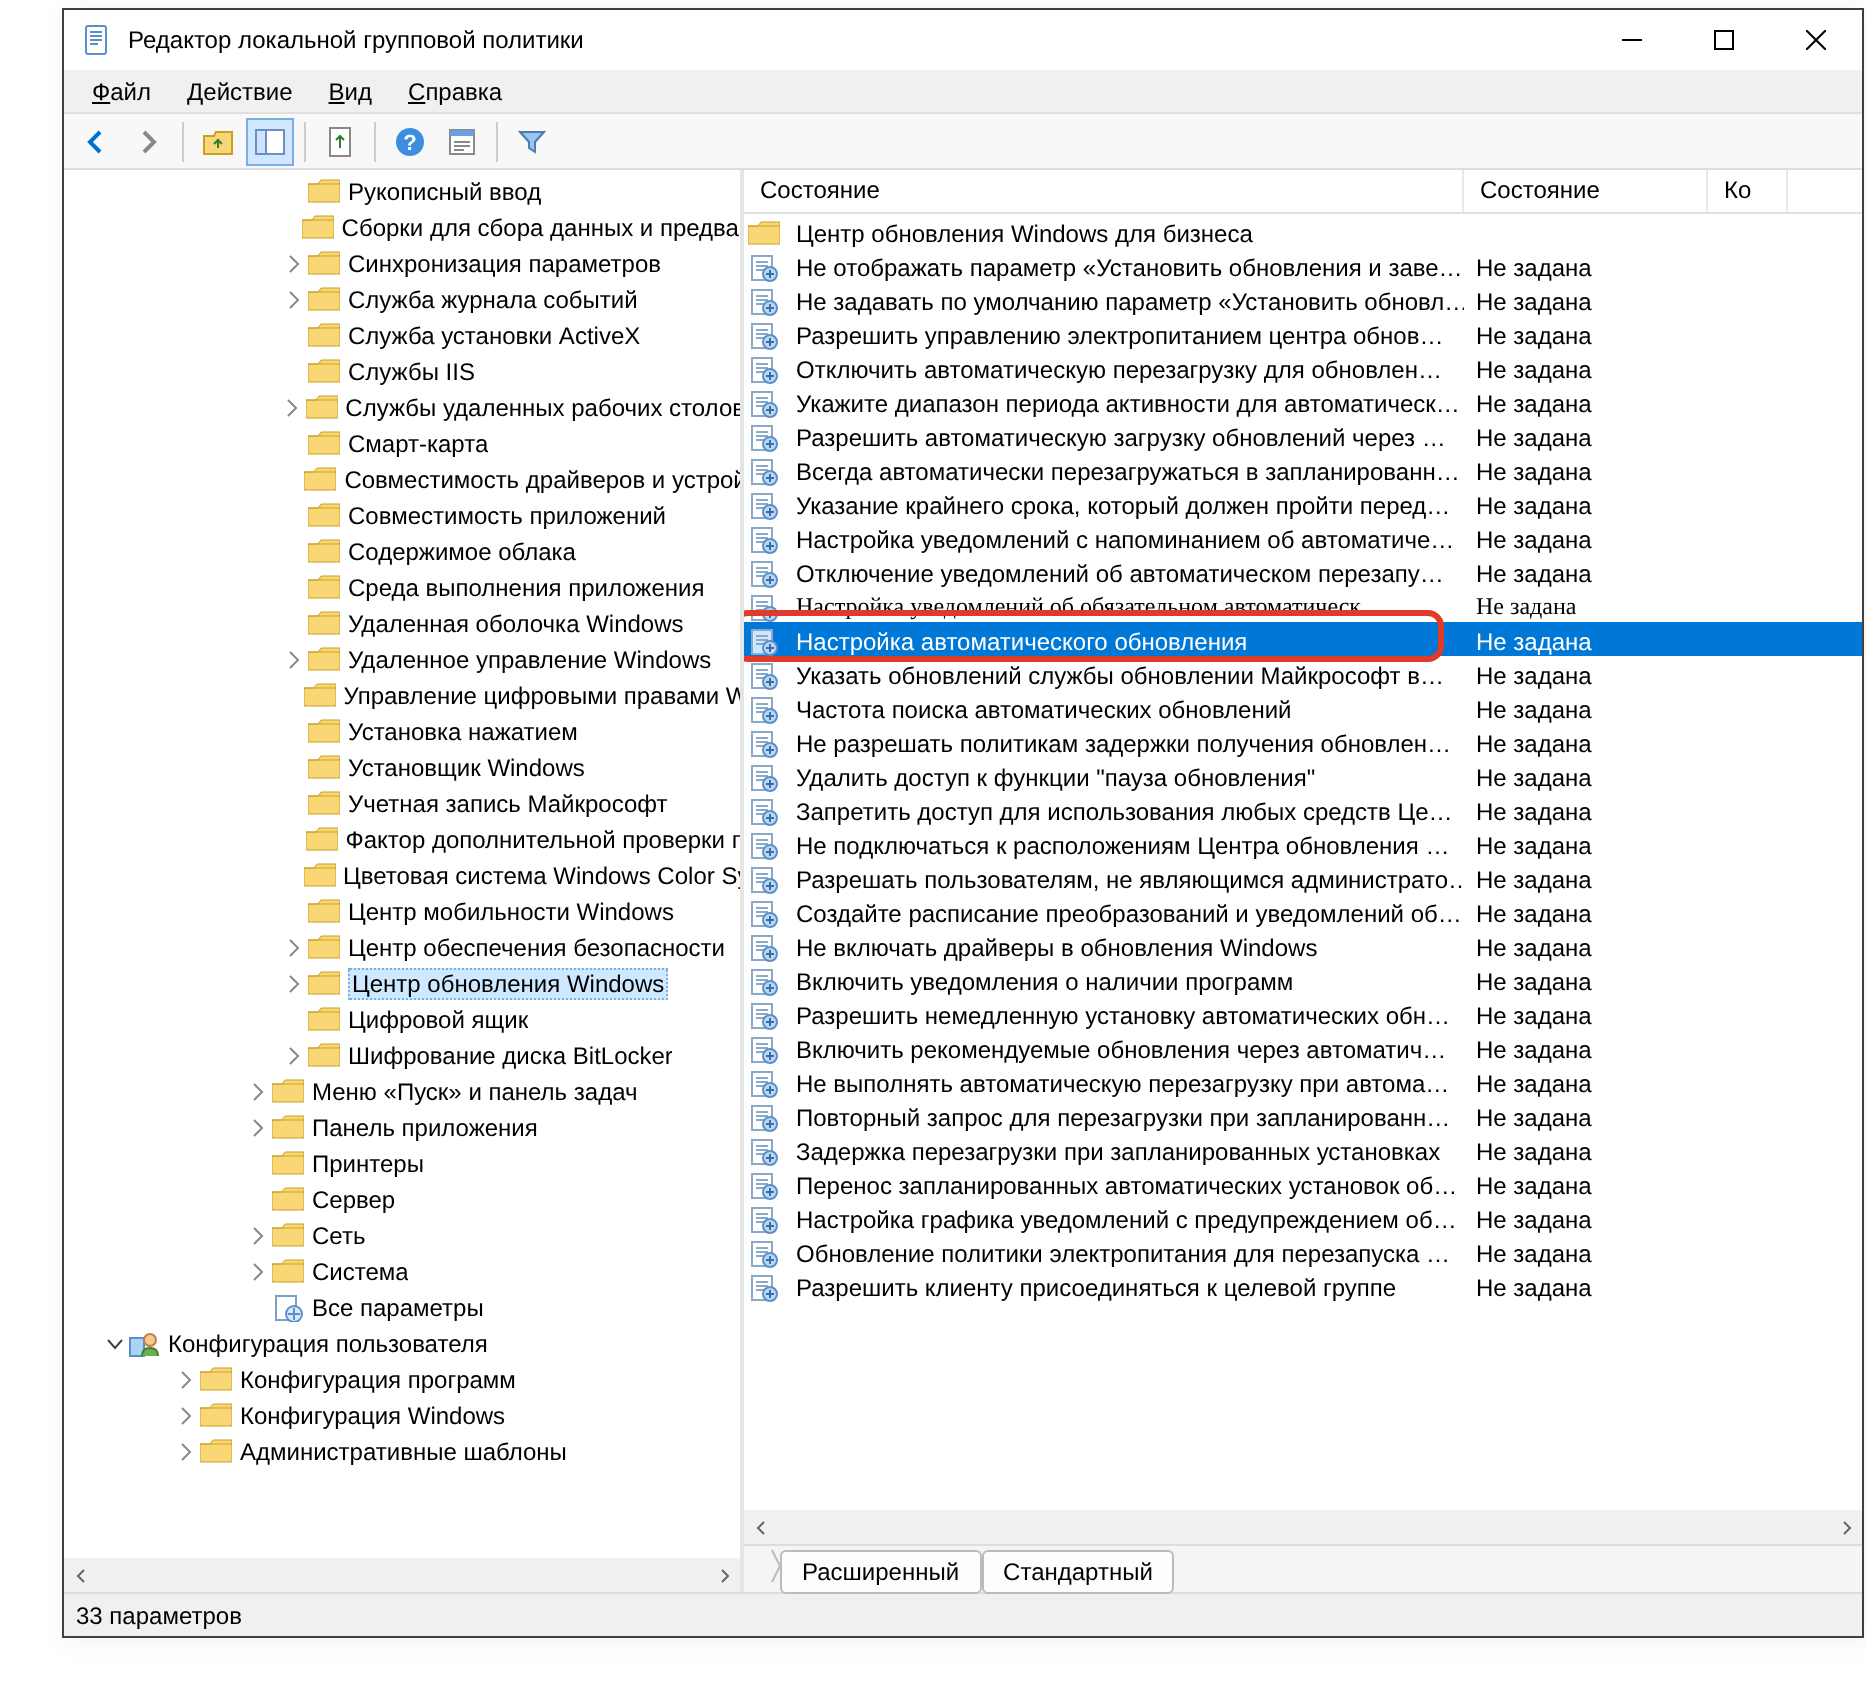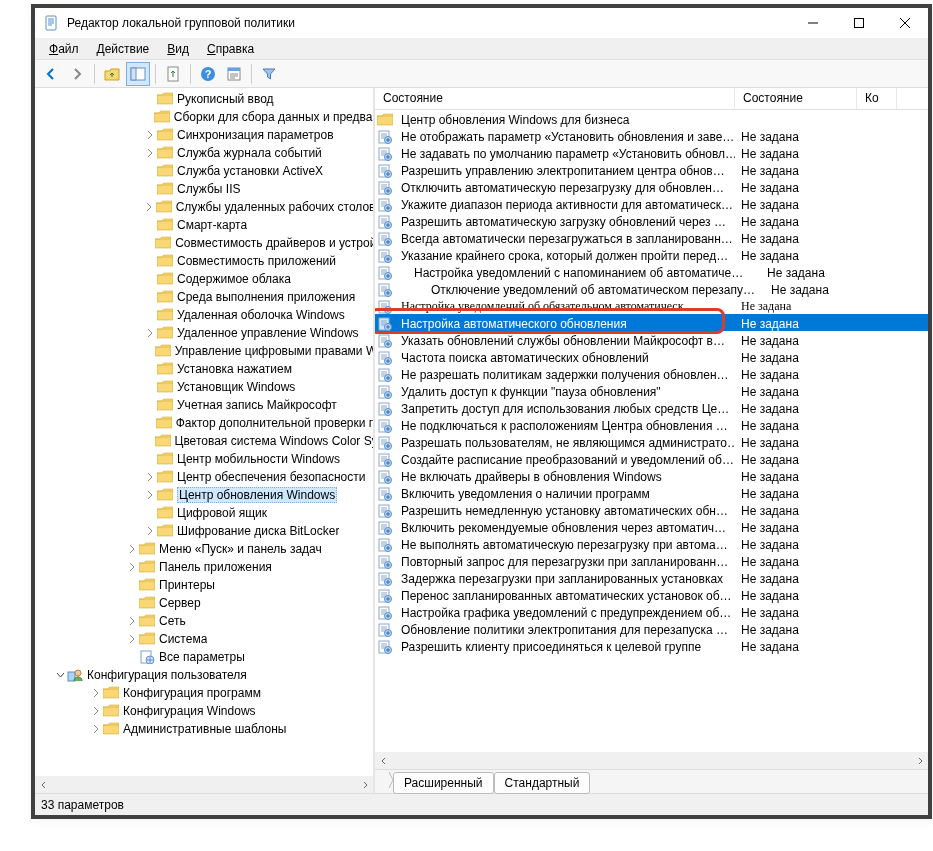--- a/index.html
+++ b/index.html
@@ -14,21 +14,21 @@
     overflow: hidden;
     position: relative;
   }
   .window {
     width: 901px;
     height: 815px;
     position: absolute;
     left: 31px;
     top: 4px;
     background: #fff;
-    border: 4px solid #404040;
+    border: 1px solid #404040;
     display: flex;
     flex-direction: column;
   }
   .titlebar {
     height: 30px;
     background: #fff;
     display: flex;
     align-items: center;
     padding: 0 0 0 8px;
   }
@@ -826,42 +826,42 @@
               <svg width="16" height="14" viewBox="0 0 16 14">
                 <rect x="2" y="1" width="10" height="12" fill="#fff" stroke="#8aa9c9"></rect>
                 <path d="M4 4h6M4 6h6M4 8h6" stroke="#8aa9c9"></path>
                 <circle cx="11" cy="10" r="3.5" fill="#b8d8f5" stroke="#5a8fc9"></circle>
                 <path d="M11 8v4M9 10h4" stroke="#3d6da0"></path>
               </svg>
             </div>
             <div class="cell" style="width: 340px;">Указание крайнего срока, который должен пройти перед…</div>
             <div class="cell" style="width: 122px;">Не задана</div>
           </div>
-          <div class="list-row row-policy" style="position: relative; gap: 13px;">
+          <div class="list-row row-policy" style="position: relative;">
             <div class="icon-cell">
               <svg width="16" height="14" viewBox="0 0 16 14">
                 <rect x="2" y="1" width="10" height="12" fill="#fff" stroke="#8aa9c9"></rect>
                 <path d="M4 4h6M4 6h6M4 8h6" stroke="#8aa9c9"></path>
                 <circle cx="11" cy="10" r="3.5" fill="#b8d8f5" stroke="#5a8fc9"></circle>
                 <path d="M11 8v4M9 10h4" stroke="#3d6da0"></path>
               </svg>
             </div>
             <div class="cell" style="width: 340px;">Настройка уведомлений с напоминанием об автоматиче…</div>
             <div class="cell" style="width: 122px;">Не задана</div>
           </div>
           <div class="list-row row-policy" style="position: relative;">
             <div class="icon-cell">
               <svg width="16" height="14" viewBox="0 0 16 14">
                 <rect x="2" y="1" width="10" height="12" fill="#fff" stroke="#8aa9c9"></rect>
                 <path d="M4 4h6M4 6h6M4 8h6" stroke="#8aa9c9"></path>
                 <circle cx="11" cy="10" r="3.5" fill="#b8d8f5" stroke="#5a8fc9"></circle>
                 <path d="M11 8v4M9 10h4" stroke="#3d6da0"></path>
               </svg>
             </div>
-            <div class="cell" style="width: 340px; margin-left: 30px;">Отключение уведомлений об автоматическом перезапу…</div>
+            <div class="cell" style="width: 340px;">Отключение уведомлений об автоматическом перезапу…</div>
             <div class="cell" style="width: 122px;">Не задана</div>
           </div>
           <div class="list-row row-policy" style="position: relative; font-family: Liberation Serif, serif;">
             <div class="icon-cell">
               <svg width="16" height="14" viewBox="0 0 16 14">
                 <rect x="2" y="1" width="10" height="12" fill="#fff" stroke="#8aa9c9"></rect>
                 <path d="M4 4h6M4 6h6M4 8h6" stroke="#8aa9c9"></path>
                 <circle cx="11" cy="10" r="3.5" fill="#b8d8f5" stroke="#5a8fc9"></circle>
                 <path d="M11 8v4M9 10h4" stroke="#3d6da0"></path>
               </svg>

